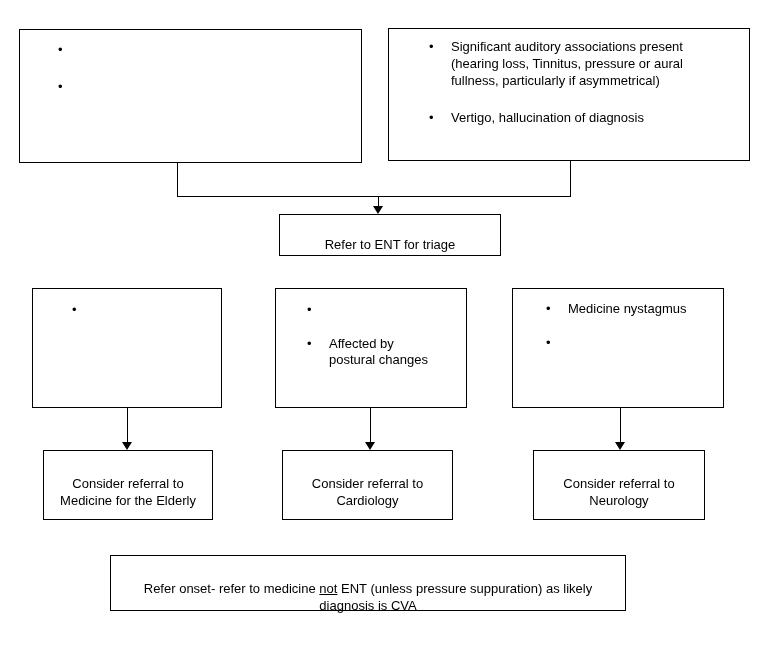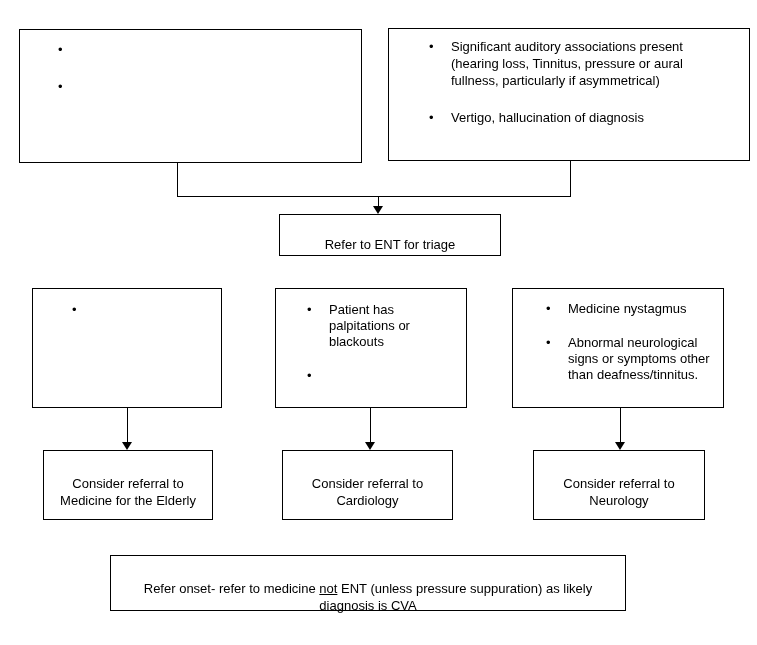--- a/index.html
+++ b/index.html
@@ -103,39 +103,35 @@
 
   <div class="box b-mid" id="box-elderly">
     <div class="bullet-row">
       <span class="bullet-glyph">•</span>
     </div>
   </div>
 
   <div class="box b-mid" id="box-palpitations">
     <div class="bullet-row">
       <span class="bullet-glyph">•</span>
-      <span class="bullet-text">Patient has
-palpitations or
-blackouts</span>
     </div>
     <div class="bullet-row">
       <span class="bullet-glyph">•</span>
+      <span class="bullet-text">Affected by
+postural changes</span>
     </div>
   </div>
 
   <div class="box b-mid" id="box-nystagmus">
     <div class="bullet-row">
       <span class="bullet-glyph">•</span>
       <span class="bullet-text">Medicine nystagmus</span>
     </div>
     <div class="bullet-row">
       <span class="bullet-glyph">•</span>
-      <span class="bullet-text">Abnormal neurological
-signs or symptoms other
-than deafness/tinnitus.</span>
     </div>
   </div>
 
   <div class="vline" style="left:127px; top:408px; height:35px;"></div>
   <div class="arrow-down" style="left:122px; top:442px;"></div>
 
   <div class="vline" style="left:370px; top:408px; height:35px;"></div>
   <div class="arrow-down" style="left:365px; top:442px;"></div>
 
   <div class="vline" style="left:620px; top:408px; height:35px;"></div>

